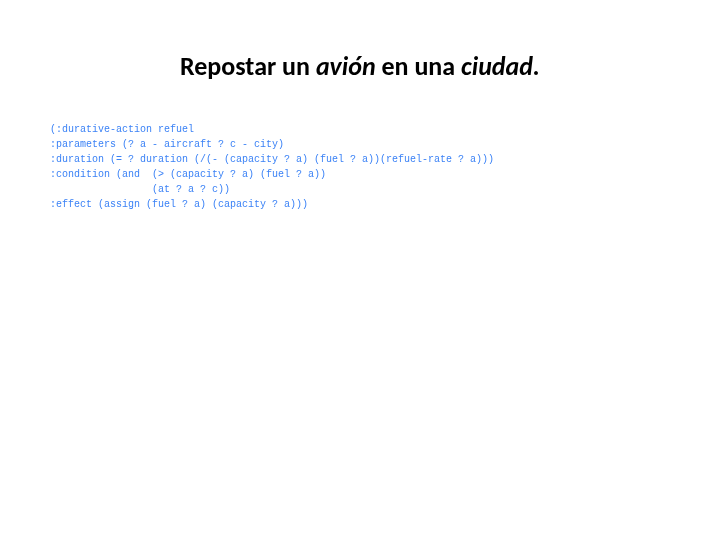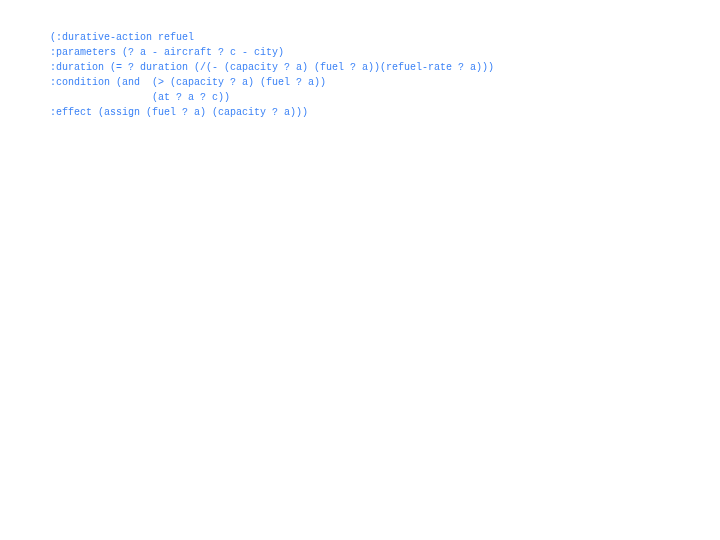--- a/index.html
+++ b/index.html
@@ -37,19 +37,22 @@
       font-size: 10px;
       line-height: 1.5;
       color: #3b82f6;
       white-space: pre;
     }
   </style>
 </head>
 <body>
 
 <div class="slide">
+  <h1 class="title">
+    <span class="bold">Repostar</span><span> un </span><span class="italic">avión</span><span> en una </span><span class="italic">ciudad.</span>
+  </h1>
   <div class="code-block"><span>(:durative-action refuel</span>
 <span>:parameters (? a - aircraft ? c - city)</span>
 <span>:duration (= ? duration (/(- (capacity ? a) (fuel ? a))(refuel-rate ? a)))</span>
 <span>:condition (and  (&gt; (capacity ? a) (fuel ? a))</span>
 <span>                 (at ? a ? c))</span>
 <span>:effect (assign (fuel ? a) (capacity ? a)))</span></div>
 </div>
 
 </body></html>

